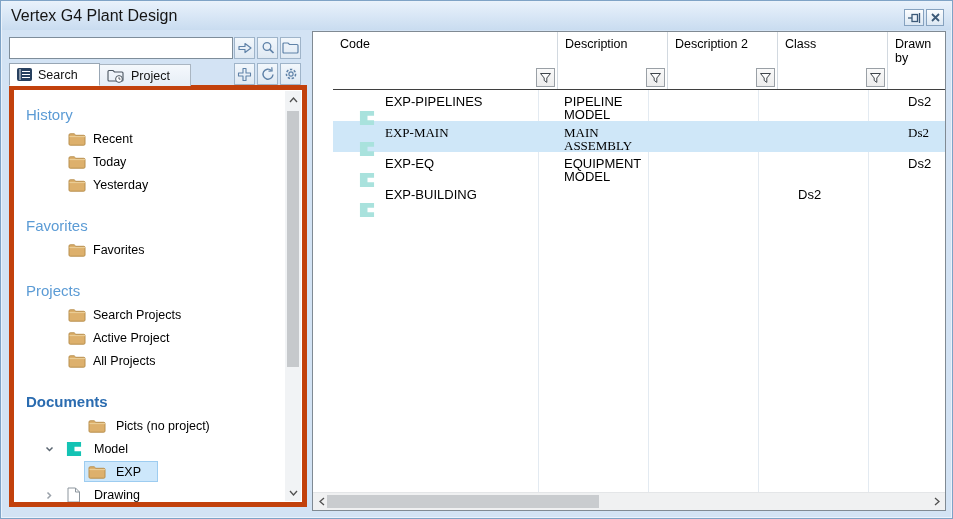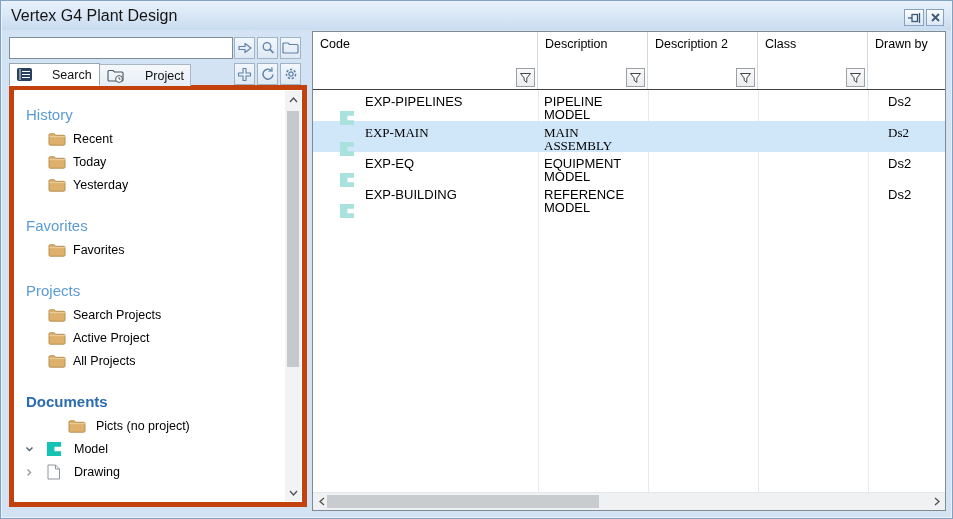--- a/index.html
+++ b/index.html
@@ -17,49 +17,49 @@
   .winbtn.pin{right:27px;width:20px;}
   .winbtn.close{right:7px;width:18px;}
   
   .lpanel{position:absolute;left:6px;top:30px;width:302px;height:478px;}
   .search-box{position:absolute;left:2px;top:6px;width:214px;height:20px;border:1px solid #7e8d9a;
               background:#fff;font-family:"Liberation Sans",sans-serif;font-size:12px;padding:0 4px;}
   .tbtn{position:absolute;width:21px;height:22px;box-sizing:border-box;border:1px solid #9fb4c9;
         background:linear-gradient(#f2f7fc,#dfe9f3);color:#5f82a8;display:flex;
         align-items:center;justify-content:center;padding:0;cursor:default;}
   .tabs{position:absolute;left:2px;top:32px;height:23px;display:flex;align-items:flex-end;z-index:3;}
-  .tab{width:91px;box-sizing:border-box;display:flex;align-items:center;gap:20px;padding-left:7px;
+  .tab{width:91px;box-sizing:border-box;display:flex;align-items:center;gap:6px;padding-left:7px;
        font-size:12.5px;color:#111;cursor:default;}
   .tab.active{height:23px;background:#fff;border:1px solid #98a6b4;border-bottom:1px solid #fff;}
   .tab.inactive{height:22px;background:linear-gradient(#f5f9fd,#e6edf5);border:1px solid #aab6c2;
        border-left:none;border-bottom:none;}
   .treebox{position:absolute;left:2px;top:54px;width:298px;height:422px;background:#fff;
            border:5px solid #c2410c;box-sizing:border-box;overflow:hidden;}
   .tree-inner{position:absolute;left:0;top:0;right:17px;bottom:0;padding-top:14px;font-size:12.5px;}
   .tree-section{margin-top:18px;}
   .tree-section:first-child{margin-top:0;}
   .tree-header{height:24px;line-height:22px;padding-left:12px;font-size:15px;color:var(--section-header);}
   .tree-header.bold{font-weight:bold;color:var(--documents-header);}
-  .titem{position:relative;height:23px;}
+  .titem{position:relative;height:23px;margin-left:20px;}
   .titem .chev{position:absolute;left:10px;top:6px;}
   .titem .ticon{position:absolute;top:3px;}
   .titem .tlabel{position:absolute;top:4px;color:#000;white-space:nowrap;z-index:2;}
   .titem .hl{position:absolute;left:50px;top:0;width:74px;height:21px;background:#cde7fb;
              border:1px solid #9dccf0;box-sizing:border-box;}
   
   .vscroll{position:absolute;top:1px;right:1px;bottom:1px;width:16px;background:#f1f3f5;}
   .vscroll .arr{position:absolute;left:0;width:16px;height:17px;display:flex;align-items:center;justify-content:center;}
   .vscroll .thumb{position:absolute;left:2px;width:12px;background:#c6c9cc;}
   .hscroll{position:absolute;left:0;right:0;bottom:0;height:17px;background:#f0f1f2;border-top:1px solid #e4e6e8;}
   .hscroll .arr{position:absolute;top:0;width:17px;height:17px;display:flex;align-items:center;justify-content:center;}
   .hscroll .thumb{position:absolute;top:2px;height:13px;background:#c9cccf;}
   
   .rpanel{position:absolute;left:311px;top:30px;width:634px;height:480px;background:#fff;
           border:1px solid #808a93;box-sizing:border-box;}
-  .grid{display:grid;grid-template-columns:225px 110px 110px 110px 1fr;}
+  .grid{display:grid;grid-template-columns:225px 110px 110px 110px 1fr;margin-left:20px;}
   .thead{height:57px;border-bottom:1px solid #3f3f3f;}
   .thcell{position:relative;border-right:1px solid #d2d9e0;box-sizing:border-box;}
   .thcell:last-child{border-right:none;}
   .thcell .lbl{position:absolute;left:7px;top:5px;font-size:12.5px;color:#000;}
   .fbtn{position:absolute;right:2px;bottom:2px;width:19px;height:19px;box-sizing:border-box;
         border:1px solid #9aa0a6;background:linear-gradient(#fafafa,#ededed);display:flex;
         align-items:center;justify-content:center;padding:0;cursor:default;}
   .tbody{position:absolute;left:0;top:58px;right:0;bottom:17px;overflow:hidden;}
   .vline{position:absolute;top:0;bottom:0;width:1px;background:#e3eaf1;pointer-events:none;}
   .trow{position:relative;min-height:30px;}
@@ -224,20 +224,28 @@
             <div class="titem">
               <span class="icon chev"><svg width="11" height="10" viewBox="0 0 11 10">
                   <path d="M2.5 3.5 L5.5 6.5 8.5 3.5" fill="none" stroke="#5a6570" stroke-width="1.5"></path>
                 </svg></span>
               <span class="icon ic-model ticon" style="left: 32px;"><svg width="16" height="16" viewBox="0 0 17 17">
                   <path d="M1 1 H16 V6 H9 V11 H16 V16 H1 Z" fill="currentColor"></path>
                 </svg></span>
               <span class="tlabel" style="left: 60px;">Model</span>
             </div>
             <div class="titem">
+              <div class="hl"></div>
+              <span class="icon ticon" style="left: 54px;"><svg width="18" height="15" viewBox="0 0 18 15">
+                  <path d="M1 4 q0-1.2 1.2-1.2 h4 L7.8 4.3 h8 q1.2 0 1.2 1.2 V13 q0 1.2-1.2 1.2 H2.2 Q1 14.2 1 13 Z" fill="#ddb06c" stroke="#b9904f"></path>
+                  <path d="M1.5 5.6 h15.5" stroke="#ecd09b" fill="none"></path>
+                </svg></span>
+              <span class="tlabel" style="left: 82px;">EXP</span>
+            </div>
+            <div class="titem">
               <span class="icon chev"><svg width="10" height="11" viewBox="0 0 10 11">
                   <path d="M3.5 2.5 L6.5 5.5 3.5 8.5" fill="none" stroke="#9aa2aa" stroke-width="1.5"></path>
                 </svg></span>
               <span class="icon ticon" style="left: 32px;"><svg width="15" height="16" viewBox="0 0 15 16">
                   <path d="M2 1 h7.5 l4 4 V15 H2 Z" fill="#fff" stroke="#8d969e"></path>
                   <path d="M9.5 1 v4 h4" fill="none" stroke="#8d969e"></path>
                 </svg></span>
               <span class="tlabel" style="left: 60px;">Drawing</span>
             </div>
           </div>
@@ -325,21 +333,20 @@
               </svg></span><span>EXP-EQ</span></div>
           <div class="tcell desc">EQUIPMENT MODEL</div>
           <div class="tcell plain"></div>
           <div class="tcell plain"></div>
           <div class="tcell plain">Ds2</div>
         </div>
         <div class="trow grid">
           <div class="tcell code"><span class="icon ic-model-light rowicon"><svg width="16" height="16" viewBox="0 0 17 17">
                 <path d="M1 1 H16 V6 H9 V11 H16 V16 H1 Z" fill="currentColor"></path>
               </svg></span><span>EXP-BUILDING</span></div>
-          <div class="tcell desc">REFERENCE MODEL</div>
           <div class="tcell plain"></div>
           <div class="tcell plain"></div>
           <div class="tcell plain">Ds2</div>
         </div>
       </div>
     <div class="hscroll">
       <div class="arr" style="left:0">
         <svg width="6" height="9" viewBox="0 0 6 9">
             <path d="M5 1 L1 4.5 5 8" fill="none" stroke="#505050" stroke-width="1.3"></path>
           </svg>

